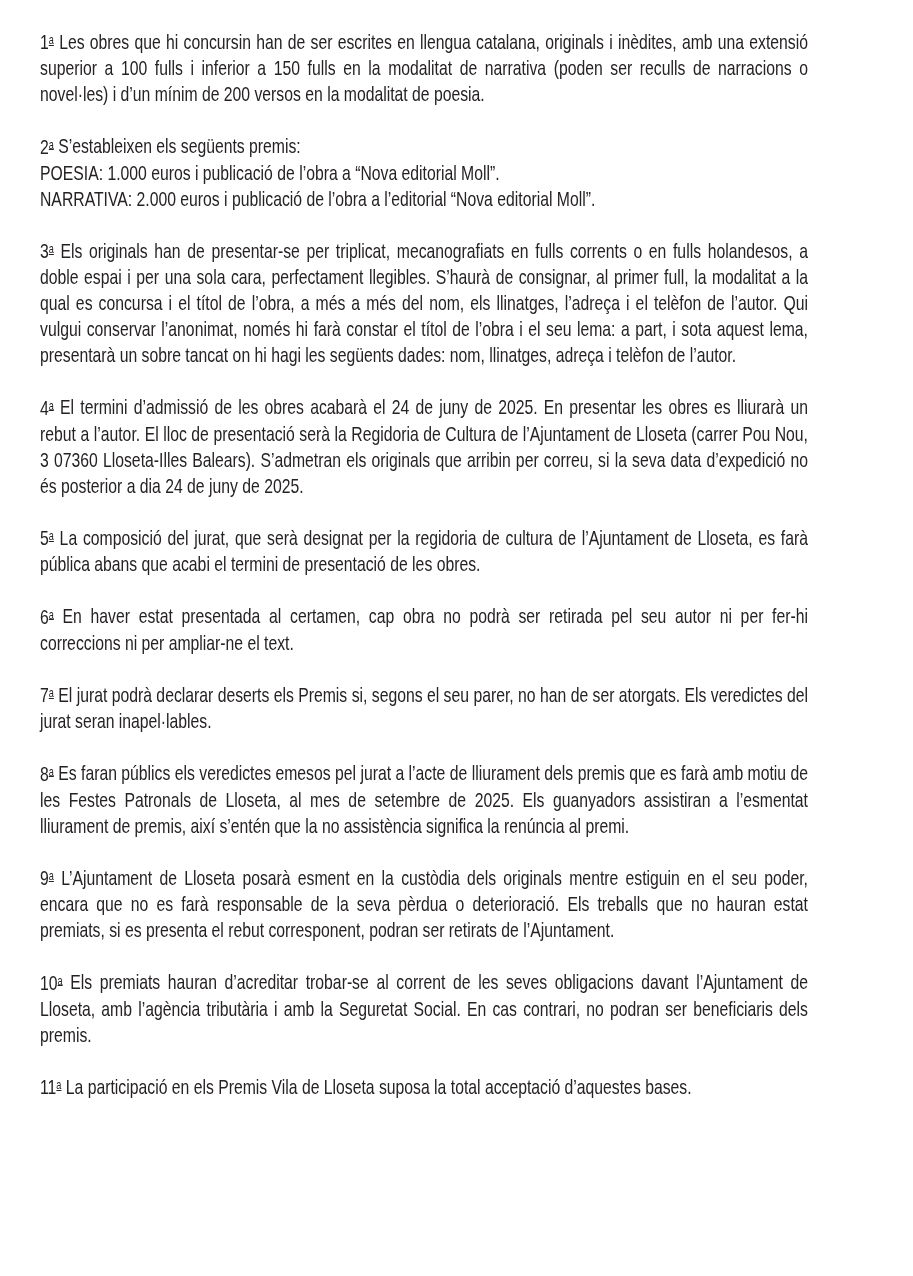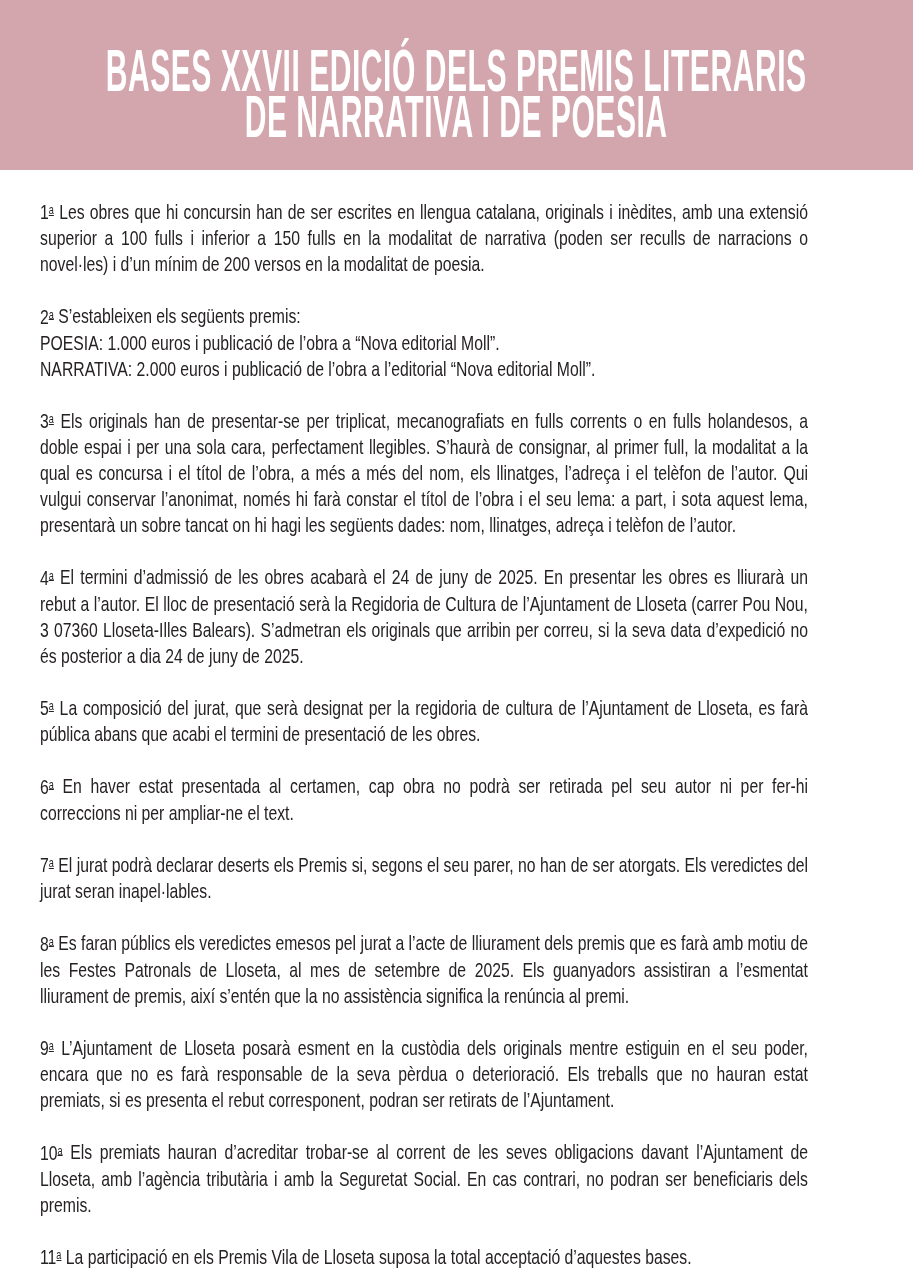--- a/index.html
+++ b/index.html
@@ -67,26 +67,20 @@
     text-decoration: underline;
     text-underline-offset: 1px;
   }
   .clause-line { display: block; text-align: justify; }
 </style>
 </head>
 <body>
 
 <div class="page">
 
-  <header class="banner">
-    <div class="title">
-      <div class="title-line">BASES XXVII EDICIÓ DELS PREMIS LITERARIS</div>
-      <div class="title-line">DE NARRATIVA I DE POESIA</div>
-    </div>
-  </header>
 
   <main class="content">
     <div class="content-inner" id="clauses">
   <p class="clause">
     <span class="clause-number"><span class="num-digit">1</span><span class="ord">a</span></span>
     <span class="clause-text">Les obres que hi concursin han de ser escrites en llengua catalana, originals i inèdites, amb una extensió superior a 100 fulls i inferior a 150 fulls en la modalitat de narrativa (poden ser reculls de narracions o novel·les) i d’un mínim de 200 versos en la modalitat de poesia.</span>
   </p>
 
   <p class="clause">
     <span class="clause-number"><span class="num-digit">2</span><span class="ord">a</span></span>

